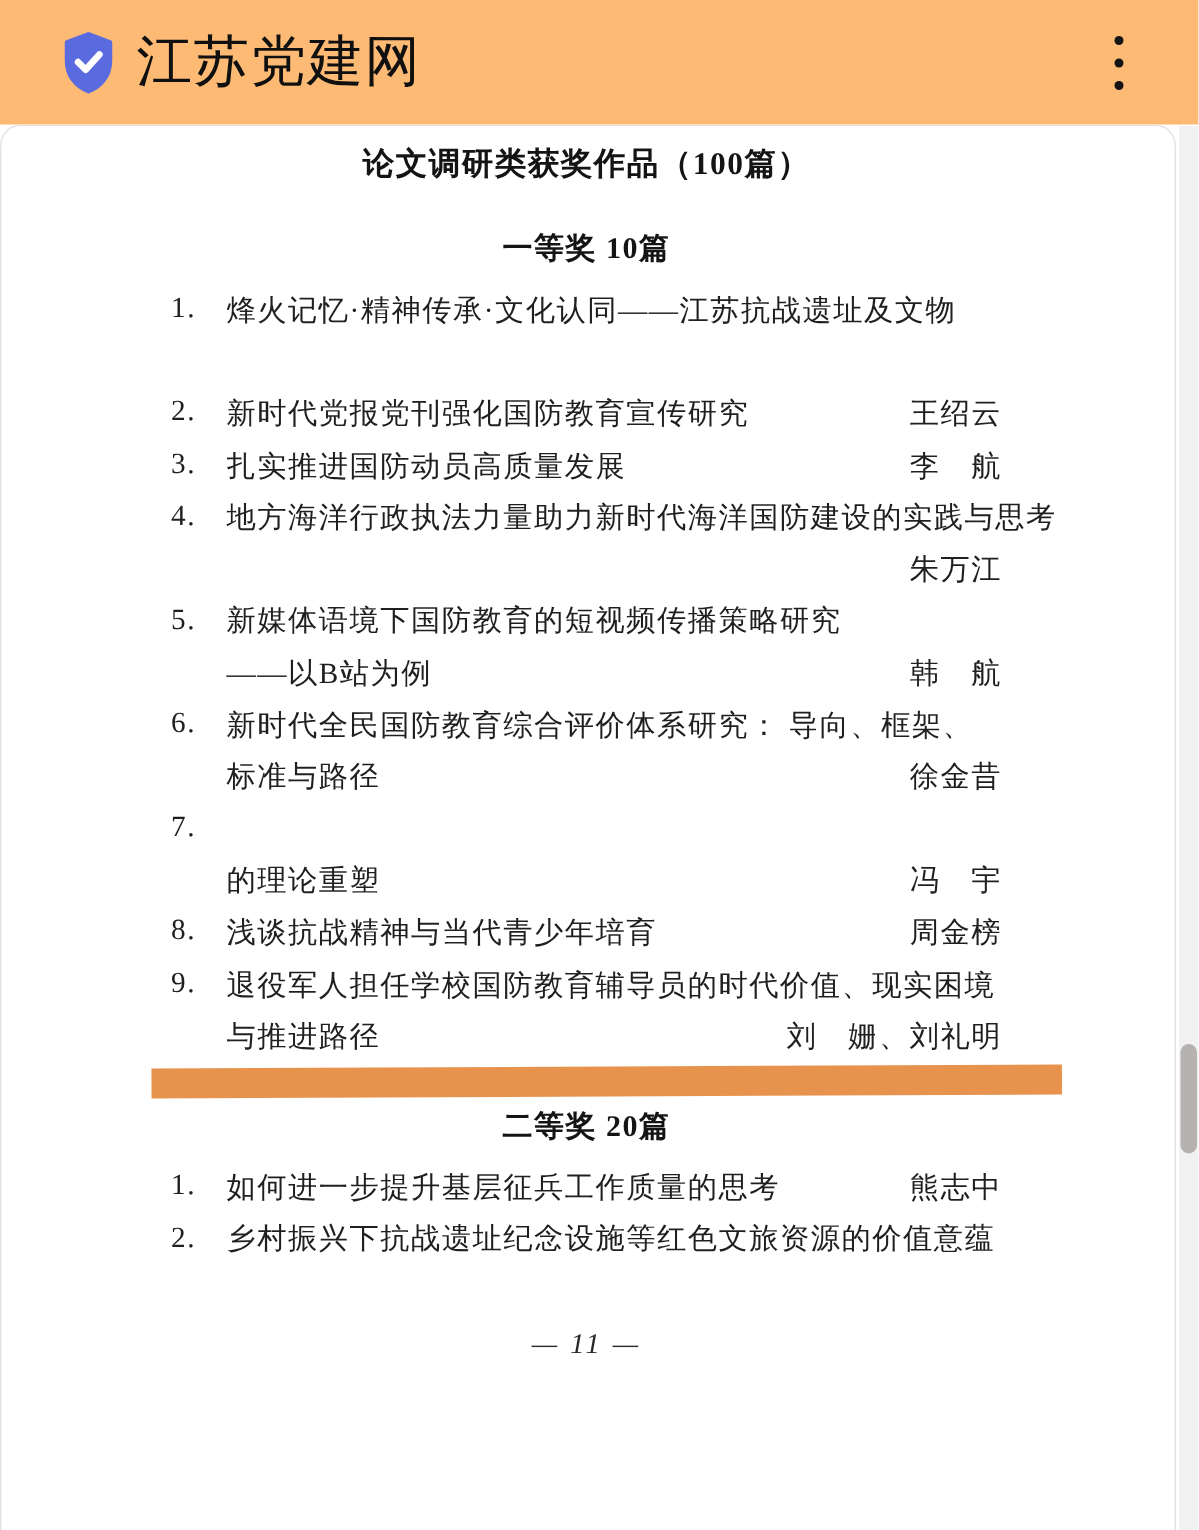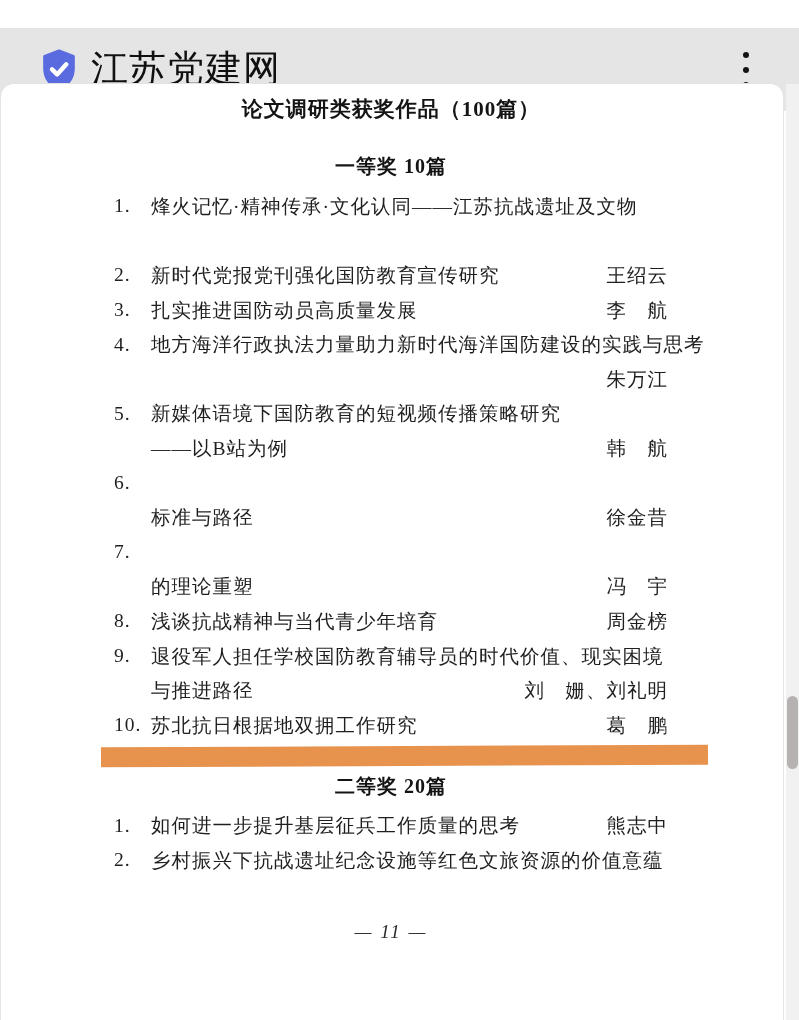--- a/index.html
+++ b/index.html
@@ -4,24 +4,23 @@
 <style>
   html,body{margin:0;padding:0;}
   body{
     width:799px;height:1020px;position:relative;overflow:hidden;
     background:#ffffff;
     font-family:"Liberation Sans","DejaVu Sans",sans-serif;
   }
   
   .app-header{
     position:absolute;top:0;left:0;width:799px;height:83px;
-    background:#e5e5e5;display:flex;align-items:center;
+    background:#fdba74;display:flex;align-items:center;
     justify-content:space-between;box-sizing:border-box;
     padding:0 40px 0 40px;
-    margin-top:28px;
   }
   .brand{display:flex;align-items:center;gap:13px;}
   .shield{width:38px;height:42px;display:block;}
   .site-title{
     font-size:37px;font-weight:500;color:#101010;letter-spacing:1px;line-height:1;
     padding-bottom:2px;
   }
   .kebab-btn{
     background:none;border:none;padding:4px 6px;cursor:pointer;
     display:flex;flex-direction:column;align-items:center;gap:9px;margin-right:4px;
@@ -124,20 +123,21 @@
           <span class="txt">新媒体语境下国防教育的短视频传播策略研究</span>
           <span class="author"></span>
         </div>
         <div class="doc-line">
           <span class="num"></span>
           <span class="txt">——以B站为例</span>
           <span class="author">韩　航</span>
         </div>
         <div class="doc-line">
           <span class="num">6.</span>
+          <span class="txt">新时代全民国防教育综合评价体系研究： 导向、框架、</span>
           <span class="author"></span>
         </div>
         <div class="doc-line">
           <span class="num"></span>
           <span class="txt">标准与路径</span>
           <span class="author">徐金昔</span>
         </div>
         <div class="doc-line">
           <span class="num">7.</span>
           <span class="author"></span>
@@ -155,25 +155,20 @@
         <div class="doc-line">
           <span class="num">9.</span>
           <span class="txt">退役军人担任学校国防教育辅导员的时代价值、现实困境</span>
           <span class="author"></span>
         </div>
         <div class="doc-line">
           <span class="num"></span>
           <span class="txt">与推进路径</span>
           <span class="author">刘　姗、刘礼明</span>
         </div>
-        <div class="doc-line">
-          <span class="num">10.</span>
-          <span class="txt">苏北抗日根据地双拥工作研究</span>
-          <span class="author">葛　鹏</span>
-        </div>
         <div class="highlight-bar" style="background: rgb(232, 147, 77);"></div>
         <div class="sec-heading">二等奖 20篇</div>
         <div class="doc-line">
           <span class="num">1.</span>
           <span class="txt">如何进一步提升基层征兵工作质量的思考</span>
           <span class="author">熊志中</span>
         </div>
         <div class="doc-line">
           <span class="num">2.</span>
           <span class="txt">乡村振兴下抗战遗址纪念设施等红色文旅资源的价值意蕴</span>

